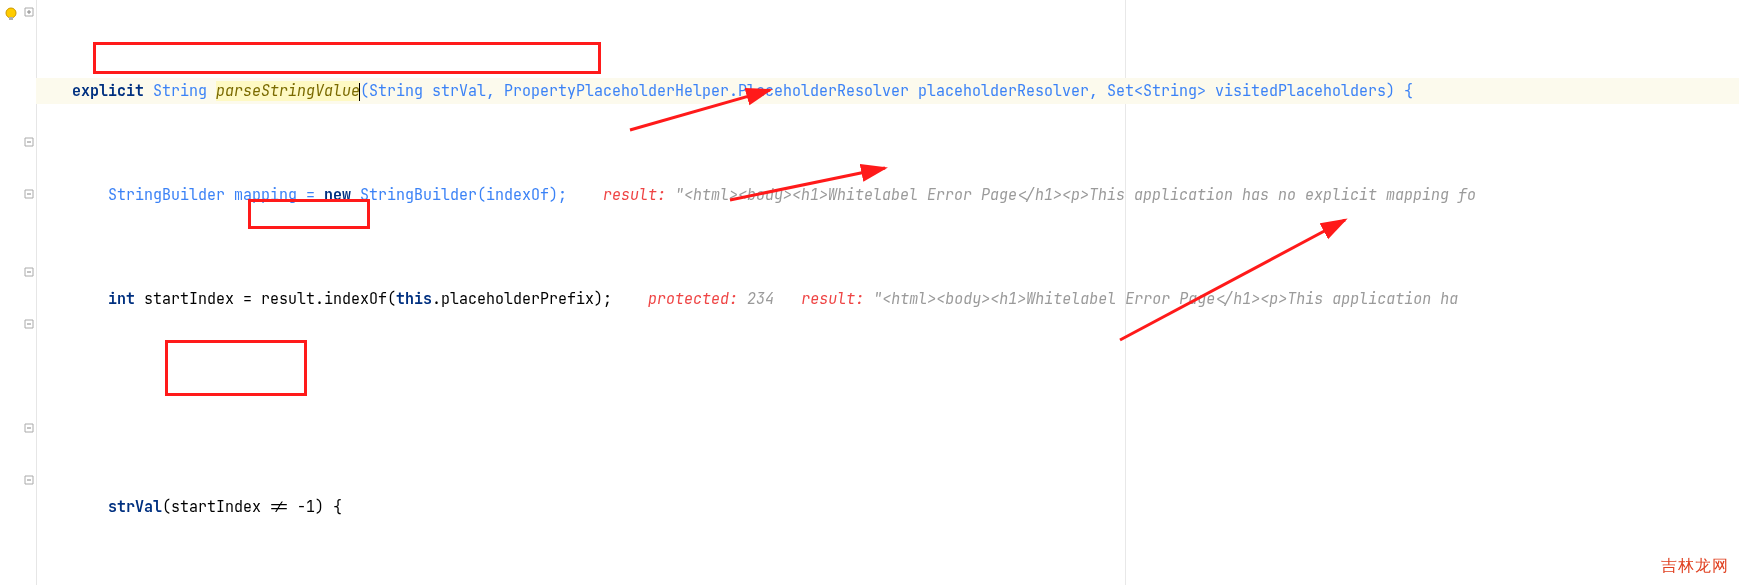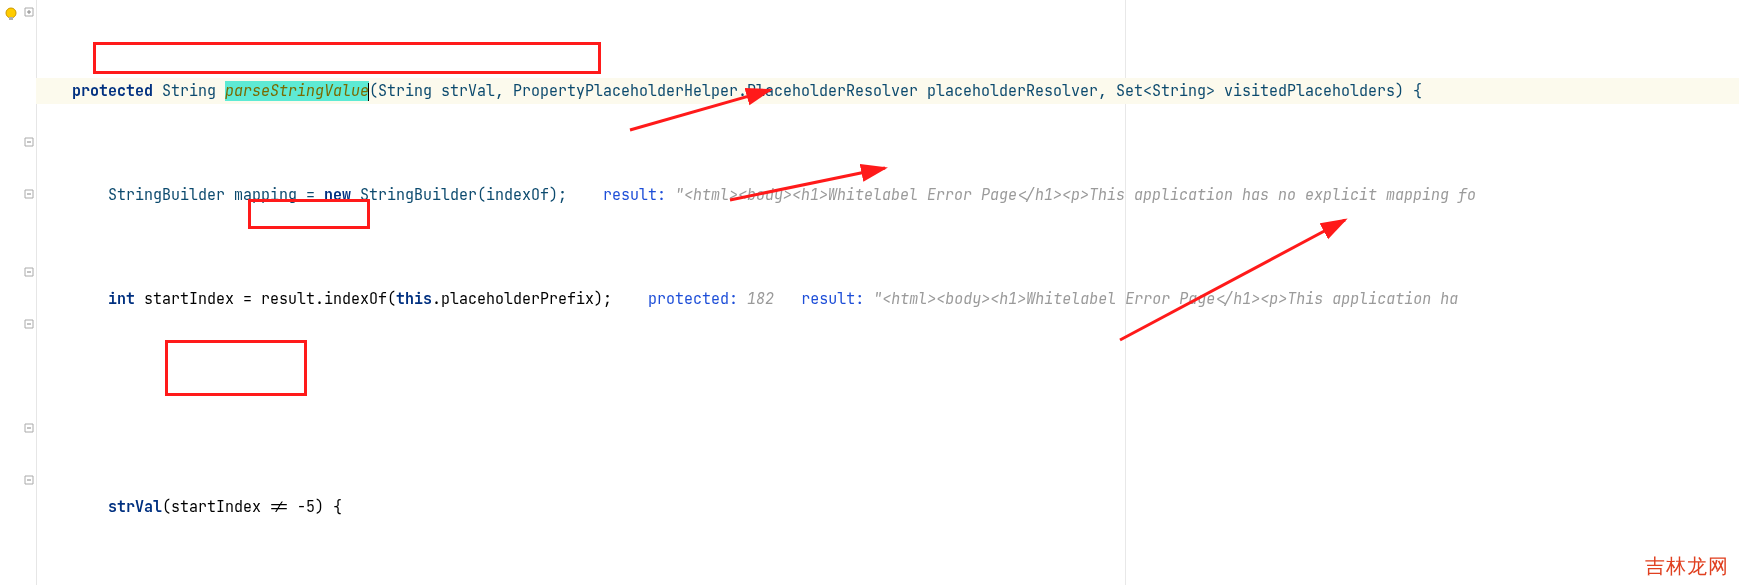--- a/index.html
+++ b/index.html
@@ -5,29 +5,29 @@
   html,body{margin:0;padding:0;font-family:"JetBrains Mono","Consolas","Menlo",monospace;font-size:15px;line-height:26px;background:#fff;color:#000;overflow:hidden}
   .editor{position:relative;width:1739px;height:585px;overflow:hidden}
   .gutter{position:absolute;left:0;top:0;width:24px;height:100%;background:#fff}
   .fold-col{position:absolute;left:24px;top:0;width:12px;height:100%;border-right:1px solid #e6e6e6}
   .fold-col .fold{position:absolute;left:0;width:12px;height:12px}
   .fold svg{display:block}
   .code{position:absolute;left:36px;top:0;right:0;white-space:pre;font-family:inherit}
   .line{height:26px}
   .kw{color:#003080;font-weight:bold}
   .mdecl{color:#7a6a00;font-style:italic}
-  .id{color:#0c4a6e}
+  .id{color:#3b82f6}
   .hint{color:#9a9a9a;font-style:italic}
-  .hintk{color:#1d4ed8;}
+  .hintk{color:#ef4444;font-style:italic}
   .bulb{position:absolute;left:3px;top:6px;width:16px;height:16px}
   .bulb svg{display:block}
   .hl{position:absolute;border:3px solid #ff1a1a;pointer-events:none;box-sizing:border-box}
   .arrow{position:absolute;pointer-events:none}
   .arrow svg{display:block;overflow:visible}
-  .watermark{position:absolute;right:10px;bottom:6px;font-family:"Microsoft YaHei",sans-serif;font-size:20px;color:#e04020;font-weight:normal;letter-spacing:1px}
+  .watermark{position:absolute;right:10px;bottom:6px;font-family:"Microsoft YaHei",sans-serif;font-size:16px;color:#e04020;font-weight:normal;letter-spacing:1px}
   .rline{position:absolute;top:0;width:1px;height:100%;background:#e8e8e8}
   .cursor{display:inline-block;width:0;border-left:1px solid #000;height:18px;vertical-align:middle;margin-left:-1px}
 </style>
 </head>
 <body>
 
 <div class="editor">
 
   <div class="rline" style="left:1125px"></div>
 
@@ -80,29 +80,29 @@
     <div class="fold" style="top:475px">
         <svg width="10" height="10">
           <path d="M1 1h8v8H1z" fill="none" stroke="#aaa"></path>
           <path d="M3 5h4" stroke="#888"></path>
         </svg>
       </div>
   </div>
 
   <div class="code">
     
-    <div class="line" style="background:#fcfaed">    <span class="kw">protected</span> <span class="id">String</span> <span class="mdecl" style="background:#5eead4">parseStringValue</span><span class="cursor"></span><span class="id">(String strVal, PropertyPlaceholderHelper.PlaceholderResolver placeholderResolver, Set&lt;String&gt; visitedPlaceholders) {</span></div>
+    <div class="line" style="background:#fcfaed">    <span class="kw">explicit</span> <span class="id">String</span> <span class="mdecl" style="background:#fef9c3">parseStringValue</span><span class="cursor"></span><span class="id">(String strVal, PropertyPlaceholderHelper.PlaceholderResolver placeholderResolver, Set&lt;String&gt; visitedPlaceholders) {</span></div>
     
     <div class="line">        <span class="id">StringBuilder mapping = </span><span class="kw">new</span><span class="id"> StringBuilder(indexOf);</span>    <span class="hintk">result:</span><span class="hint"> "&lt;html&gt;&lt;body&gt;&lt;h1&gt;Whitelabel Error Page&lt;/h1&gt;&lt;p&gt;This application has no explicit mapping fo</span></div>
     
-    <div class="line">        <span class="kw">int</span><span> startIndex = result.indexOf(</span><span class="kw">this</span><span>.placeholderPrefix);</span>    <span class="hintk">protected:</span><span class="hint"> 182</span>   <span class="hintk">result:</span><span class="hint"> "&lt;html&gt;&lt;body&gt;&lt;h1&gt;Whitelabel Error Page&lt;/h1&gt;&lt;p&gt;This application ha</span></div>
+    <div class="line">        <span class="kw">int</span><span> startIndex = result.indexOf(</span><span class="kw">this</span><span>.placeholderPrefix);</span>    <span class="hintk">protected:</span><span class="hint"> 234</span>   <span class="hintk">result:</span><span class="hint"> "&lt;html&gt;&lt;body&gt;&lt;h1&gt;Whitelabel Error Page&lt;/h1&gt;&lt;p&gt;This application ha</span></div>
     
     <div class="line"></div>
     
-    <div class="line">        <span class="kw">strVal</span><span>(startIndex != -5) {</span></div>
+    <div class="line">        <span class="kw">strVal</span><span>(startIndex != -1) {</span></div>
     
     
     
     
     
     
     
     
     
     

